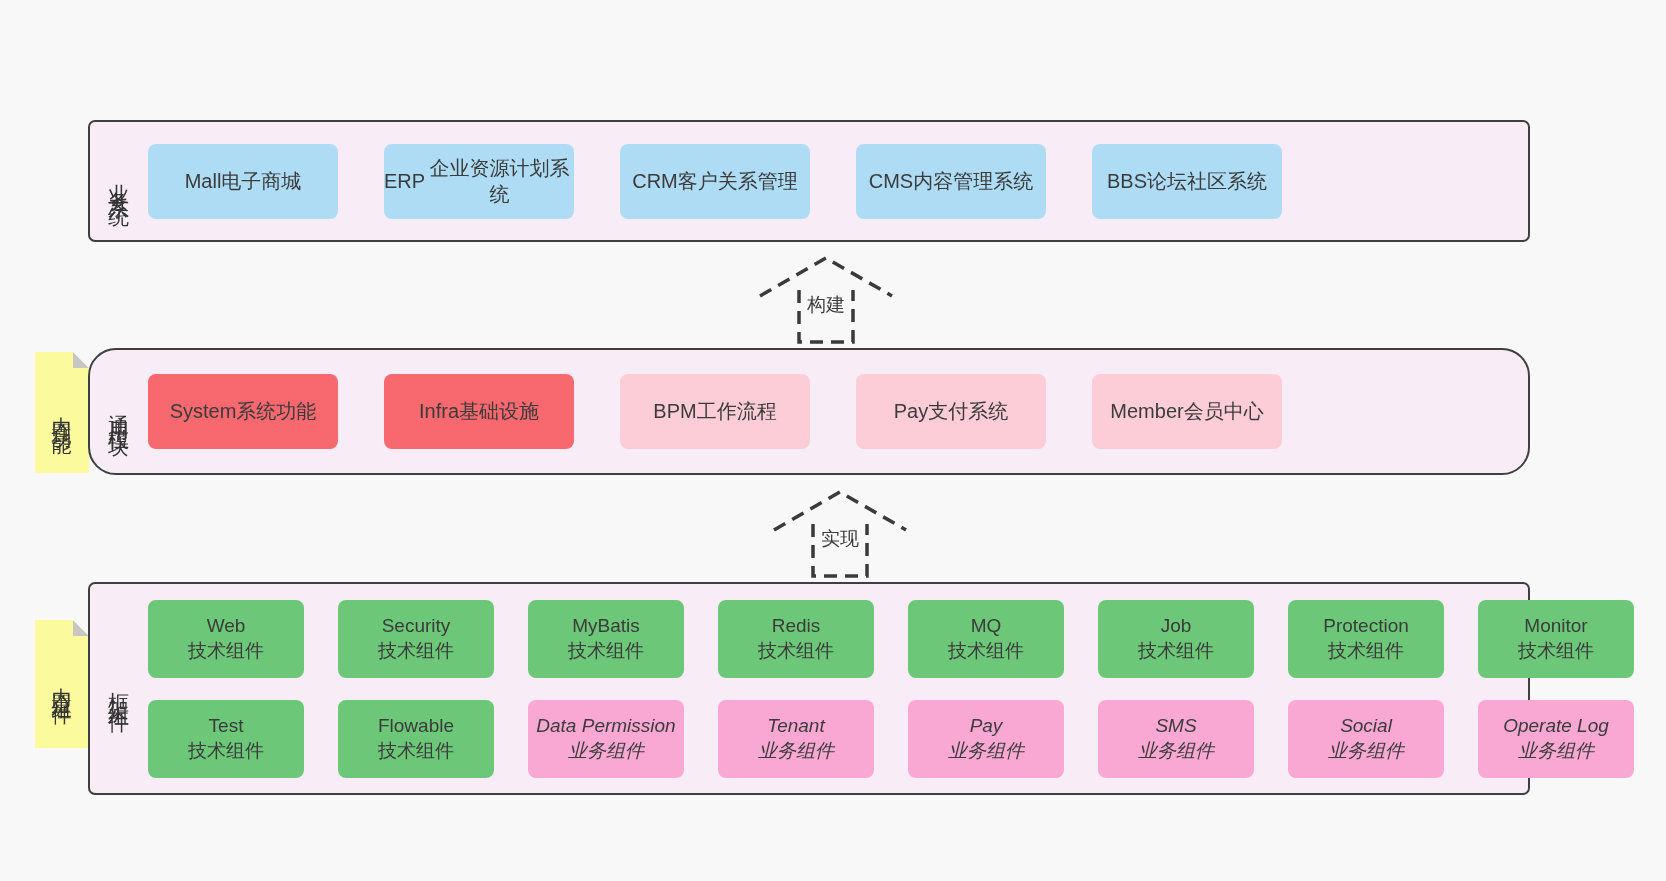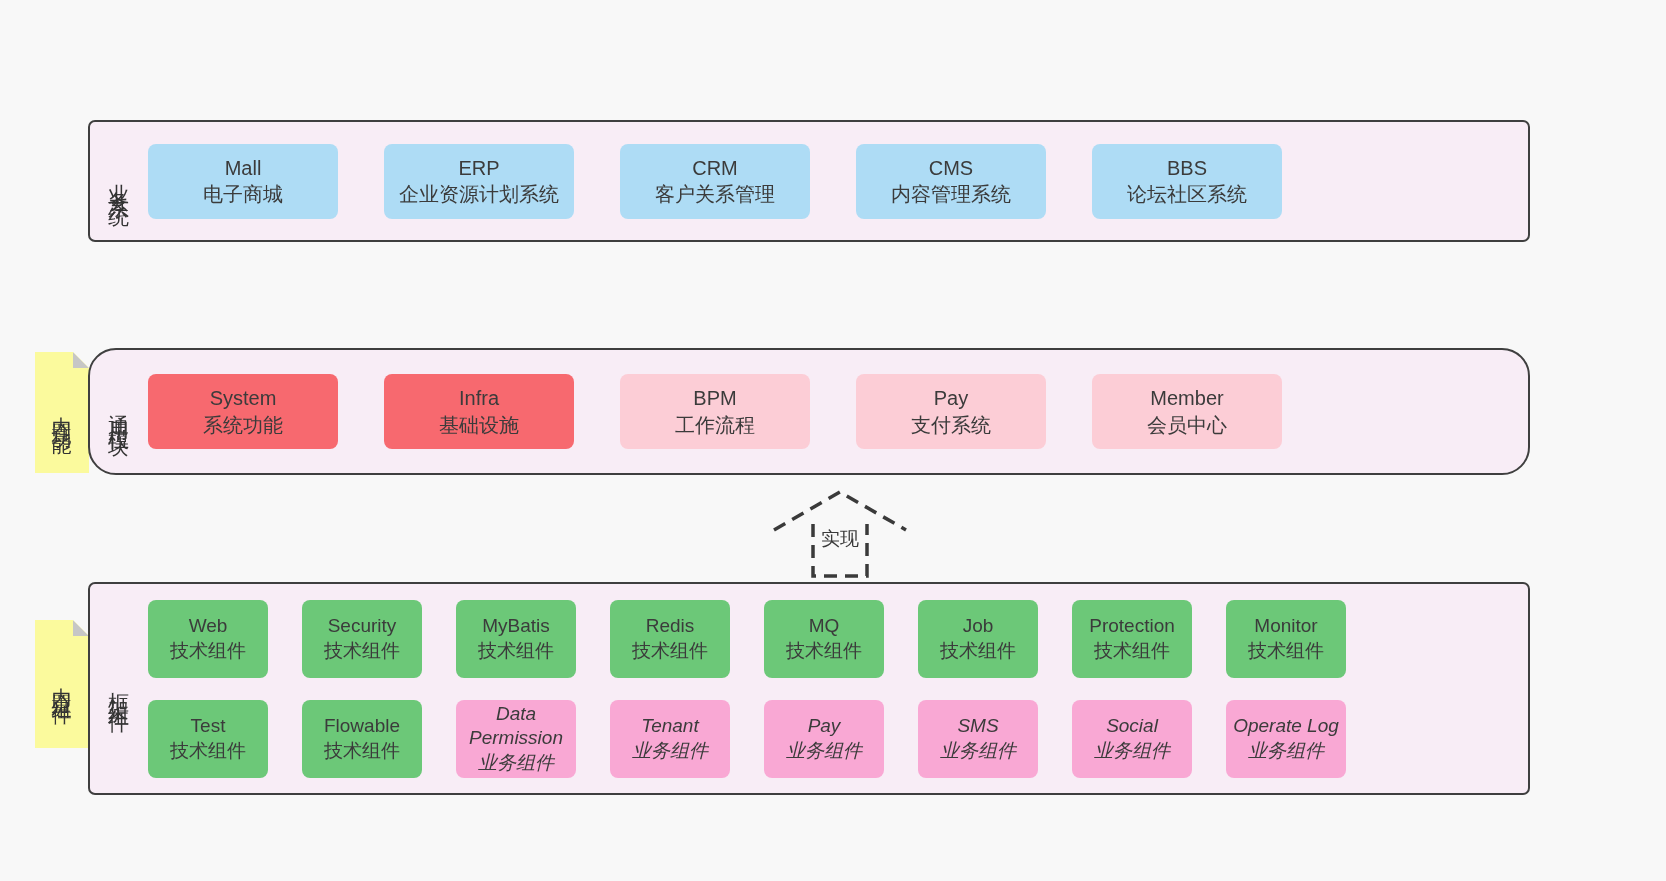--- a/index.html
+++ b/index.html
@@ -38,36 +38,36 @@
     color:#333;
     line-height:1;
   }
 
   .boxes-row {
     flex:1; display:flex; align-items:center;
     gap:46px; padding-right:18px;
   }
   .box {
     width:190px; height:75px; border-radius:8px;
-    display:flex; flex-direction:column;
+    display:flex; flex-direction:row;
     align-items:center; justify-content:center;
     text-align:center; font-size:20px; line-height:1.32;
     flex:0 0 auto;
   }
   .box.blue  { background:#aedcf5; }
   .box.red   { background:#f7696f; }
   .box.pink  { background:#fccdd6; }
 
   .grid-col {
     flex:1; display:flex; flex-direction:column;
     justify-content:center; gap:22px; padding-right:28px;
   }
   .grid-row { display:flex; gap:34px; }
   .gbox {
-    width:120px; height:78px; border-radius:8px;
+    width:156px; height:78px; border-radius:8px;
     display:flex; flex-direction:column;
     align-items:center; justify-content:center;
     text-align:center; font-size:19px; line-height:1.28;
     flex:0 0 auto;
   }
   .gbox.green-dark  { background:#6cc878; }
   .gbox.green-light { background:#f9a8d4;font-style:italic; }
 
   
   .sticky {
@@ -122,20 +122,28 @@
         <div>CMS</div>
         <div>内容管理系统</div>
       </div>
       <div class="box blue">
         <div>BBS</div>
         <div>论坛社区系统</div>
       </div>
     </div>
   </div>
 
+  <div class="arrow arrow-1">
+    <svg width="148" height="95" viewBox="0 0 148 95">
+      <path d="M8,44 L74,6 L140,44" fill="none" stroke="#3a3a3a" stroke-width="3.5" stroke-dasharray="13 8"></path>
+      <path d="M47,38 L47,90 L101,90 L101,38" fill="none" stroke="#3a3a3a" stroke-width="3.5" stroke-dasharray="13 8"></path>
+      <rect x="51" y="38" width="46" height="28" fill="#f8f8f8"></rect>
+      <text x="74" y="59" text-anchor="middle">构建</text>
+    </svg>
+  </div>
 
   <div class="sticky sticky-2">
     <div class="vtext">内置功能</div>
   </div>
   <div class="band band-2">
     <div class="label-col">
       <div class="vtext">通用模块</div>
     </div>
     <div class="boxes-row">
       <div class="box red">

